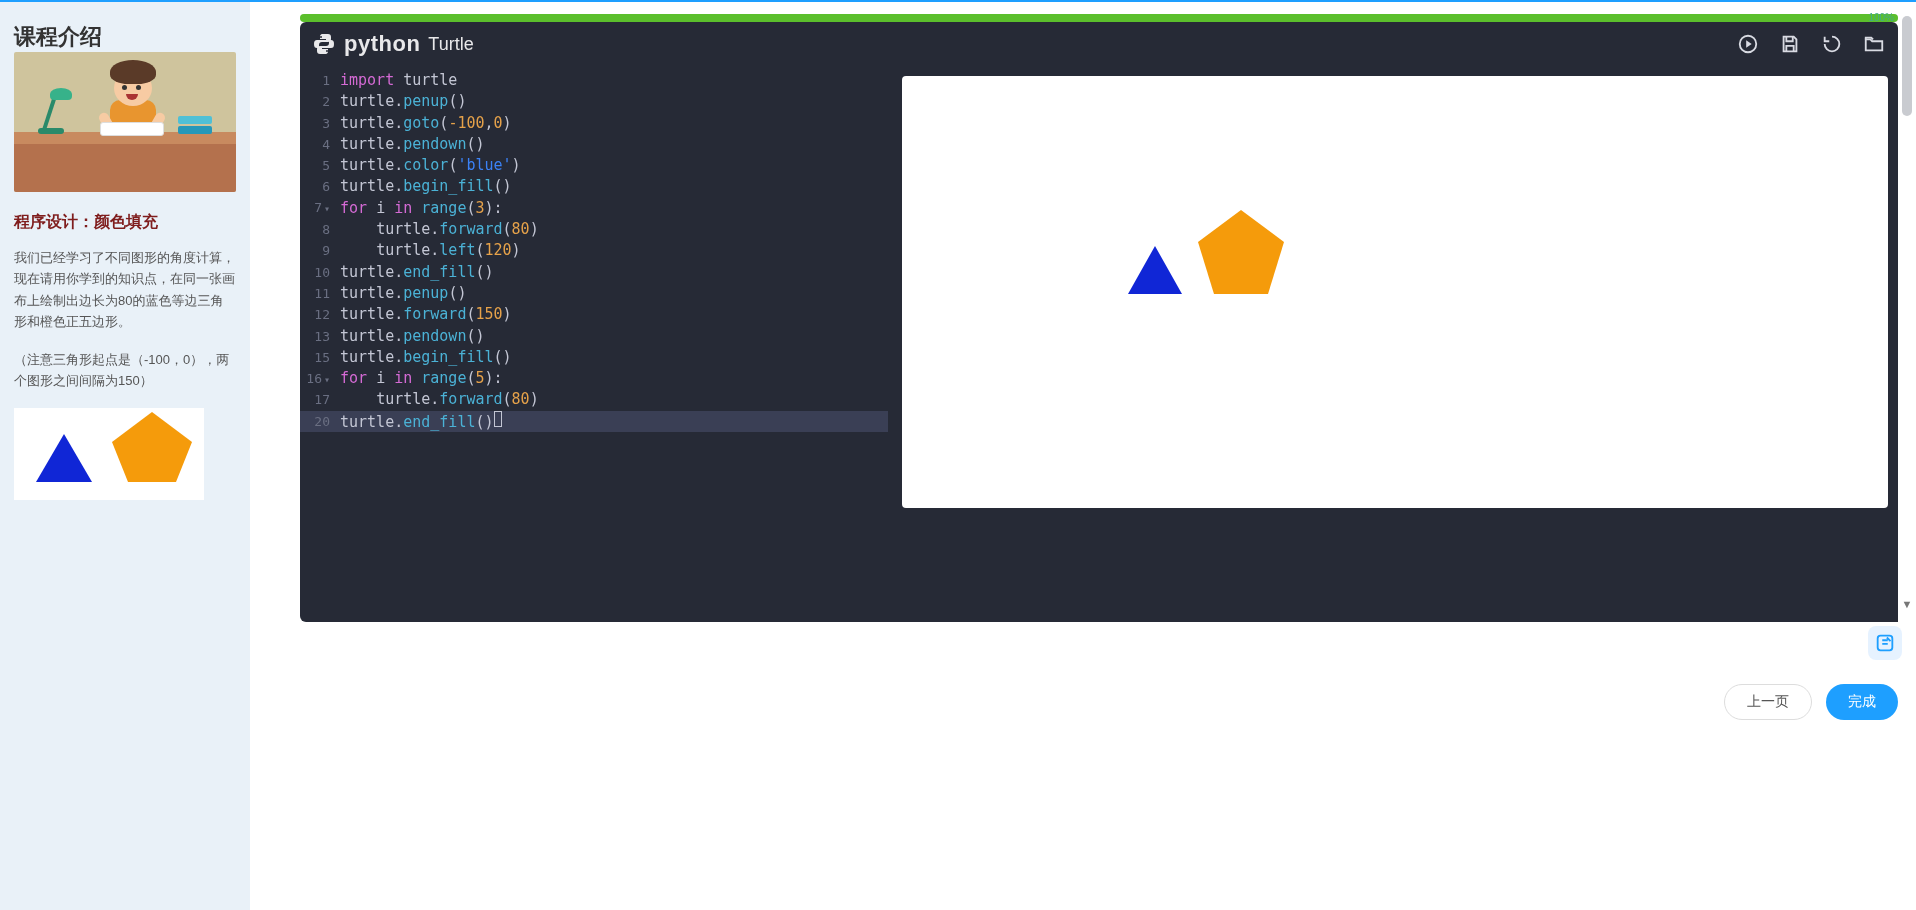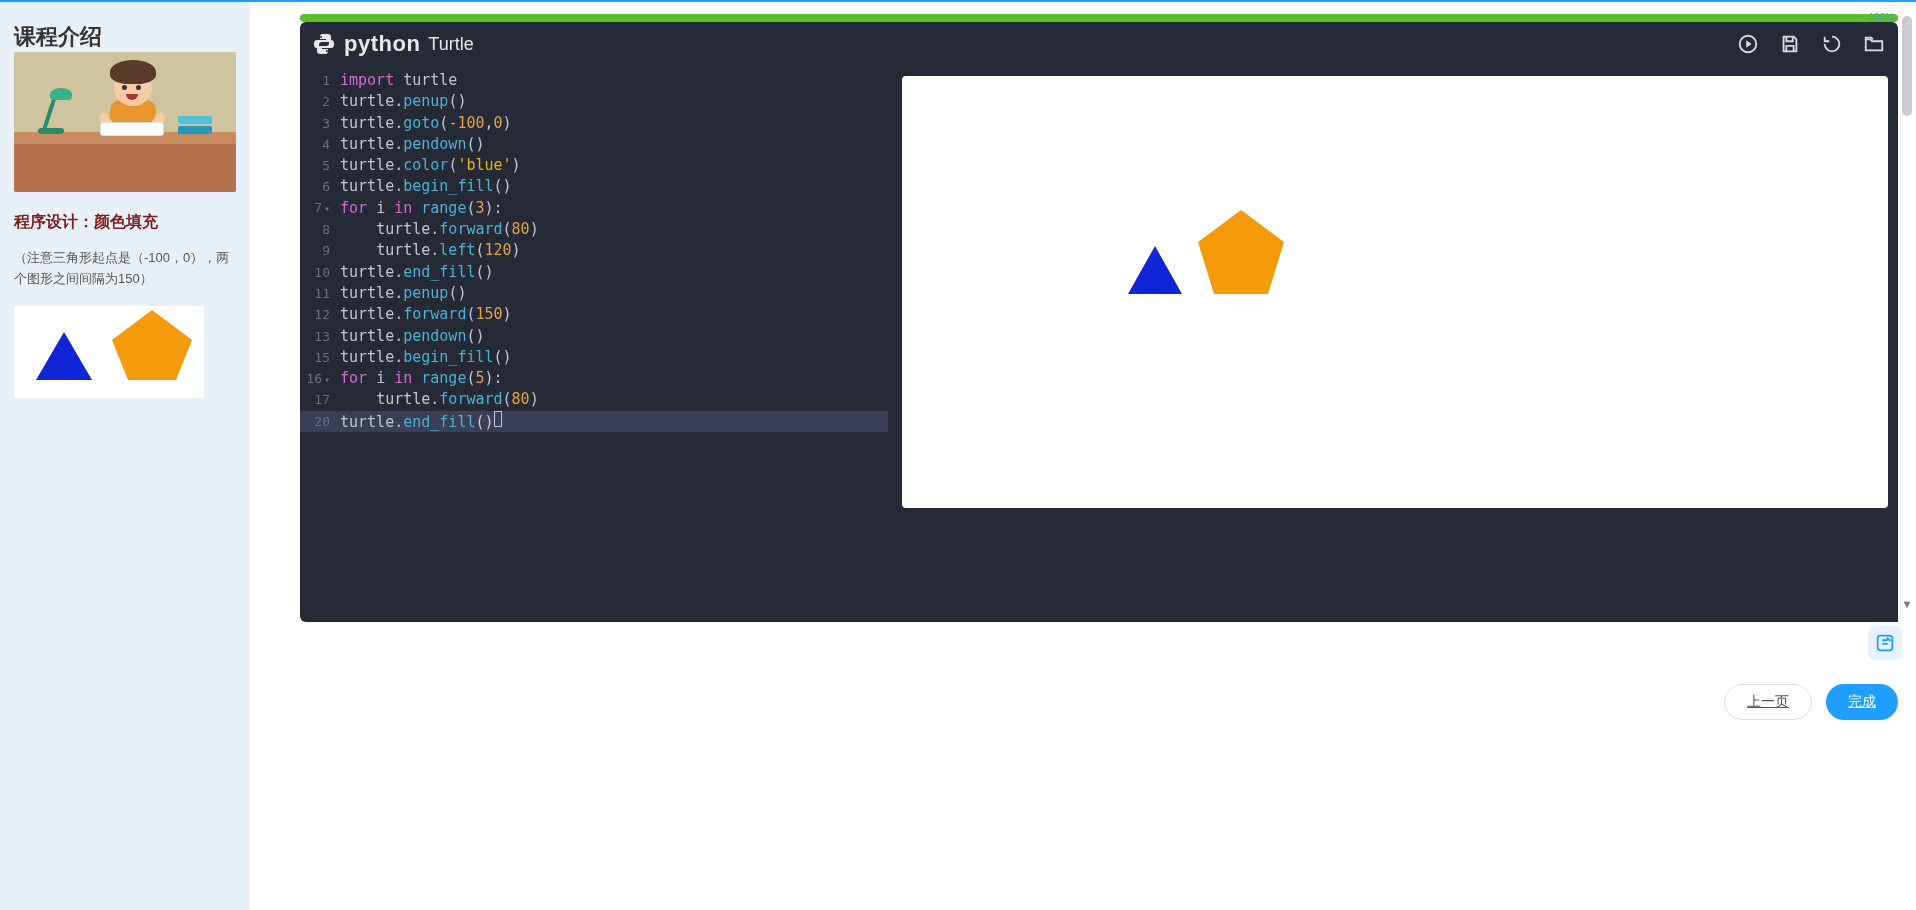--- a/index.html
+++ b/index.html
@@ -91,21 +91,21 @@
   .gutter{ width:40px; text-align:right; color:#6a6f82; padding-right:10px; user-select:none; font-size:13px;}
   .gutter .fold{ color:#6a6f82; font-size:10px; margin-left:2px;}
   .code{ flex:1; white-space:pre; color:#c3c6d4;}
   .cursor-box{ display:inline-block; border:1px solid #c3c6d4; width:8px; height:16px; margin-top:2px;}
 
   .tok-kw   { color:#d46ad4;}
   .tok-id   { color:#c3c6d4;}
   .tok-dot  { color:#c3c6d4;}
   .tok-fn   { color:#4bb2d6;}
   .tok-num  { color:#e6a24a;}
-  .tok-str  { color:#eab308;}
+  .tok-str  { color:#3b82f6;}
   .tok-par  { color:#c3c6d4;}
 
   .canvas-pane{
     flex:1; background:#262a36; padding:10px 10px 10px 14px;
   }
   .turtle-canvas{
     width:100%; height:432px; background:#fff; border-radius:4px; position:relative;
   }
   .shape-tri{
     position:absolute; left:226px; top:170px;
@@ -114,21 +114,21 @@
     border-right:27px solid transparent;
     border-bottom:48px solid #1026d6;
   }
   .shape-pent{
     position:absolute; left:296px; top:134px; width:86px; height:86px;
   }
 
   .nav-buttons{
     position:absolute; right:18px; bottom:190px; display:flex; gap:14px;
   }
-  .btn{ height:36px; padding:0 22px; border-radius:18px; font-size:14px; cursor:pointer; display:flex;align-items:center;justify-content:center;text-decoration:underline;}
+  .btn{ height:36px; padding:0 22px; border-radius:18px; font-size:14px; cursor:pointer; display:flex;align-items:center;justify-content:center;}
   .btn-outline{ background:#fff; border:1px solid #ddd; color:#555;}
   .btn-primary{ background:#1e9fff; border:none; color:#fff;}
 
   .vscroll{
     position:absolute; right:2px; top:14px; bottom:300px; width:14px;
     background:transparent;
   }
   .vscroll-thumb{ position:absolute; right:2px; top:0; width:10px; height:100px; background:#c9cbd0; border-radius:5px;}
   .vscroll-arrow{ position:absolute; right:0; width:14px;height:14px; color:#777; font-size:11px; text-align:center;}
   .vscroll-arrow.up{top:-2px;} .vscroll-arrow.down{bottom:-2px;}
@@ -164,20 +164,21 @@
         <div class="boy-arm r"></div>
       <div class="boy-head"></div>
         <div class="boy-hair"></div>
       <div class="boy-eye l"></div>
         <div class="boy-eye r"></div>
         <div class="boy-mouth"></div>
       <div class="book-open"></div>
     </div>
 
     <h3>程序设计：颜色填充</h3>
+    <p>我们已经学习了不同图形的角度计算，现在请用你学到的知识点，在同一张画布上绘制出边长为80的蓝色等边三角形和橙色正五边形。</p>
     <p>（注意三角形起点是（-100，0），两个图形之间间隔为150）</p>
 
     <div class="example-img">
       <div class="ex-tri"></div>
       <div class="ex-pent">
         <svg viewBox="0 0 80 70">
             <polygon points="40,0 80,30 64,70 16,70 0,30" fill="#f59b0b"></polygon>
           </svg>
       </div>
     </div>

